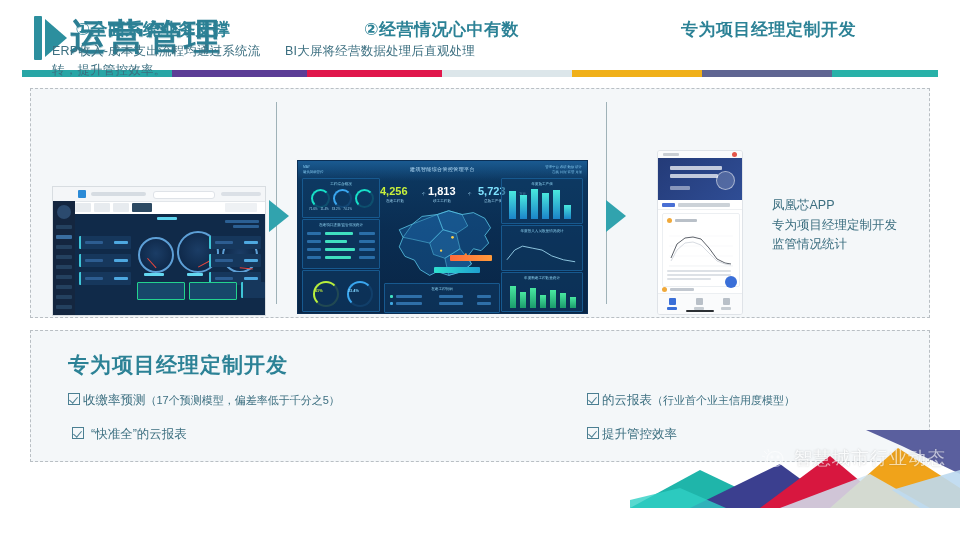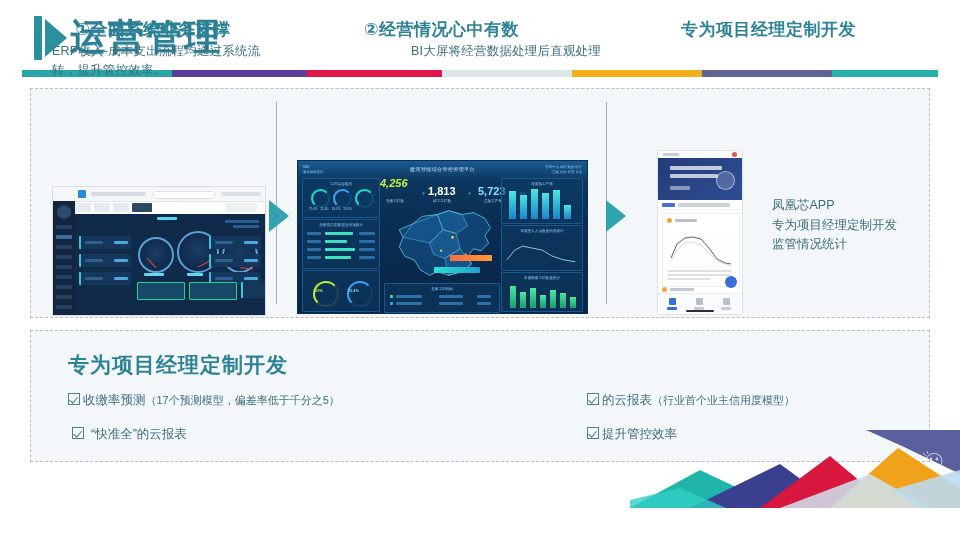--- a/index.html
+++ b/index.html
@@ -223,21 +223,21 @@
   <div class="arrow-tri" style="left:269px; top:200px;"></div>
   <div class="arrow-tri" style="left:606px; top:200px;"></div>
 
   <div class="card" style="left:30px; width:246px;">
     <div class="card-title" style="top:18px;">①全面系统业务支撑</div>
     <div class="card-body" style="left:22px; top:42px; width:210px;">ERP收入-成本支出流程均通过系统流转，提升管控效率。</div>
   </div>
 
   <div class="card" style="left:277px; width:329px;">
     <div class="card-title" style="top:18px;">②经营情况心中有数</div>
-    <div class="card-body" style="left:24px; top:42px; width:300px;text-align:right;">BI大屏将经营数据处理后直观处理</div>
+    <div class="card-body" style="left:8px; top:42px; width:300px;">BI大屏将经营数据处理后直观处理</div>
   </div>
 
   <div class="card" style="left:607px; width:323px;">
     <div class="card-title" style="top:18px;">专为项目经理定制开发</div>
   </div>
 
   <div class="shot" id="erp-shot">
     <div class="erp-topbar"></div>
     <div class="erp-logo"></div>
     <div class="erp-url"></div>
@@ -311,21 +311,21 @@
       <div class="erp-box" style="left:166px; top:68px; width:22px; height:16px;"></div>
     </div>
   </div>
 
   <div class="shot" id="bi-shot">
     <div class="bi-head"></div>
     <div class="bi-title">建筑智能综合管控管理平台</div>
     <div class="bi-corner" style="left:5px;">MAY<br>建筑智能管控</div>
     <div class="bi-corner" style="right:5px; text-align:right;">管理平台 系统 数据 统计<br>在线 日报 监管 月报</div>
 
-    <div class="bi-num" style="left:82px; top:16px; color:#c8f03c;font-style:italic;">4,256</div>
+    <div class="bi-num" style="left:82px; top:24px; color:#c8f03c;">4,256</div>
     <div class="bi-sub" style="left:124px; top:31px;">个</div>
     <div class="bi-sub" style="left:88px; top:38px;">在建工程数</div>
 
     <div class="bi-num" style="left:130px; top:24px; color:#ffffff;">1,813</div>
     <div class="bi-sub" style="left:170px; top:31px;">个</div>
     <div class="bi-sub" style="left:135px; top:38px;">竣工工程数</div>
 
     <div class="bi-num" style="left:180px; top:24px; color:#7fe3ff;">5,723</div>
     <div class="bi-sub" style="left:221px; top:31px;">万元</div>
     <div class="bi-sub" style="left:186px; top:38px;">总施工产值</div>
@@ -495,15 +495,16 @@
   <div id="watermark">
     <span class="wm-icon">
       <svg viewBox="0 0 26 20" width="26" height="20">
         <ellipse cx="14" cy="11" rx="8" ry="7.5" fill="none" stroke="#ffffff" stroke-width="1.1"></ellipse>
         <ellipse cx="11" cy="9" rx="1.4" ry="1.8" fill="#ffffff"></ellipse>
         <ellipse cx="17" cy="9" rx="1.4" ry="1.8" fill="#ffffff"></ellipse>
         <path d="M11 14 Q14 16 17 14" fill="none" stroke="#ffffff" stroke-width="1"></path>
         <path d="M6 6 L3 3 M8 4 L7 1 M4 9 L1 8" stroke="#ffffff" stroke-width="1" fill="none"></path>
       </svg>
     </span>
+    <span class="wm-text">智慧城市行业动态</span>
   </div>
 
 </div>
 
 </body></html>

